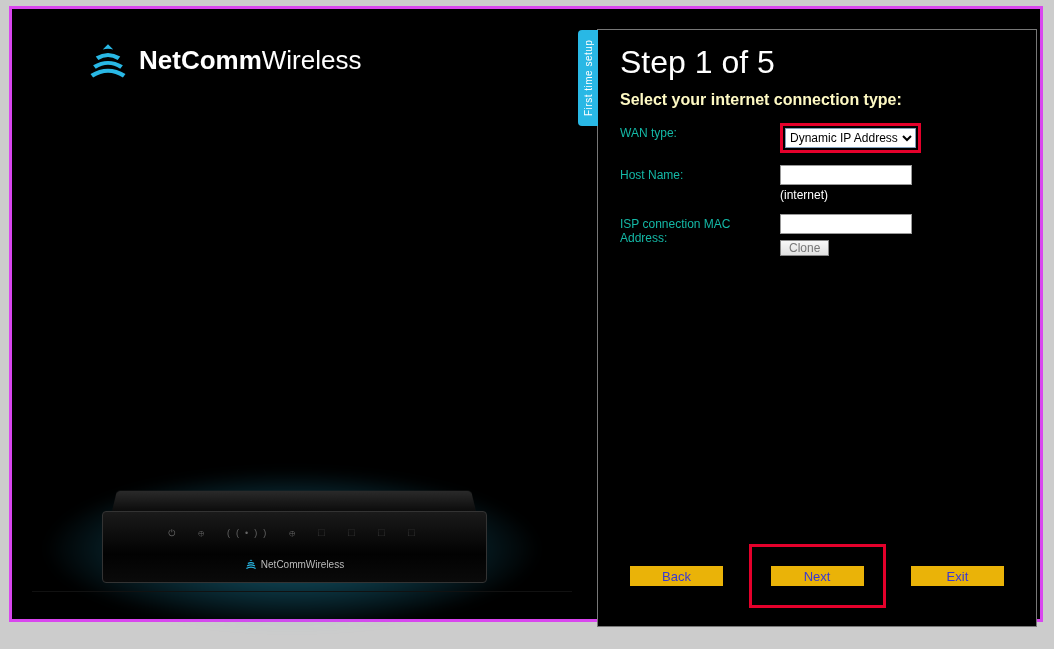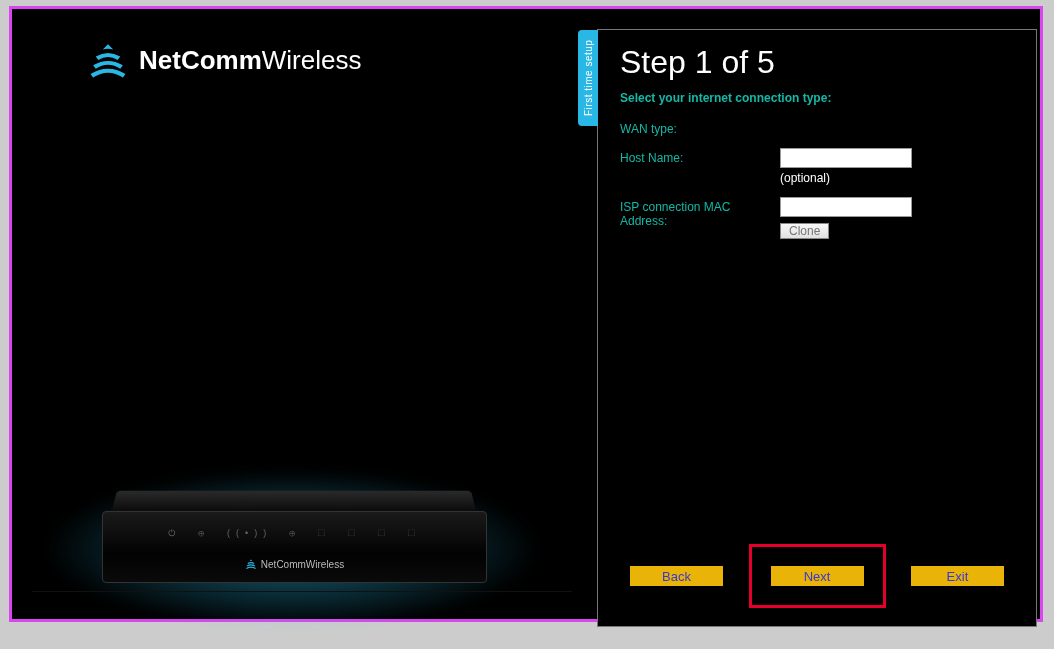--- a/index.html
+++ b/index.html
@@ -42,23 +42,23 @@
       border-bottom-right-radius: 4px;
       letter-spacing: 0.5px;
     }
     .step-title {
       font-size: 32px;
       font-weight: normal;
       color: #fff;
       margin: 14px 0 10px 22px;
     }
     .subtitle {
-      font-size: 12px;
+      font-size: 16px;
       font-weight: bold;
-      color: #14b8a6;
+      color: #fef9c3;
       margin: 0 0 14px 22px;
     }
     .form-row {
       display: flex;
       align-items: flex-start;
       margin: 0 0 12px 22px;
     }
     .form-label {
       width: 160px;
       font-size: 12px;
@@ -251,27 +251,34 @@
 
   <div class="main-panel">
 
     <div class="setup-tab">First time setup</div>
 
     <h1 class="step-title">Step 1 of 5</h1>
     <div class="subtitle">Select your internet connection type:</div>
 
     <div class="form-row">
       <div class="form-label">WAN type:</div>
+      <div class="form-field">
+        <span class="select-wrap">
+          <select>
+            <option>Dynamic IP Address</option>
+          </select>
+        </span>
+      </div>
     </div>
 
     <div class="form-row">
       <div class="form-label">Host Name:</div>
       <div class="form-field">
         <input class="text-input" type="text" value="" style="">
-        <div class="optional">(optional)</div>
+        <div class="optional">(internet)</div>
       </div>
     </div>
 
     <div class="form-row">
       <div class="form-label">ISP connection MAC Address:</div>
       <div class="form-field">
         <input class="text-input" type="text" value="" style=""><br>
         <button class="clone-btn">Clone</button>
       </div>
     </div>

